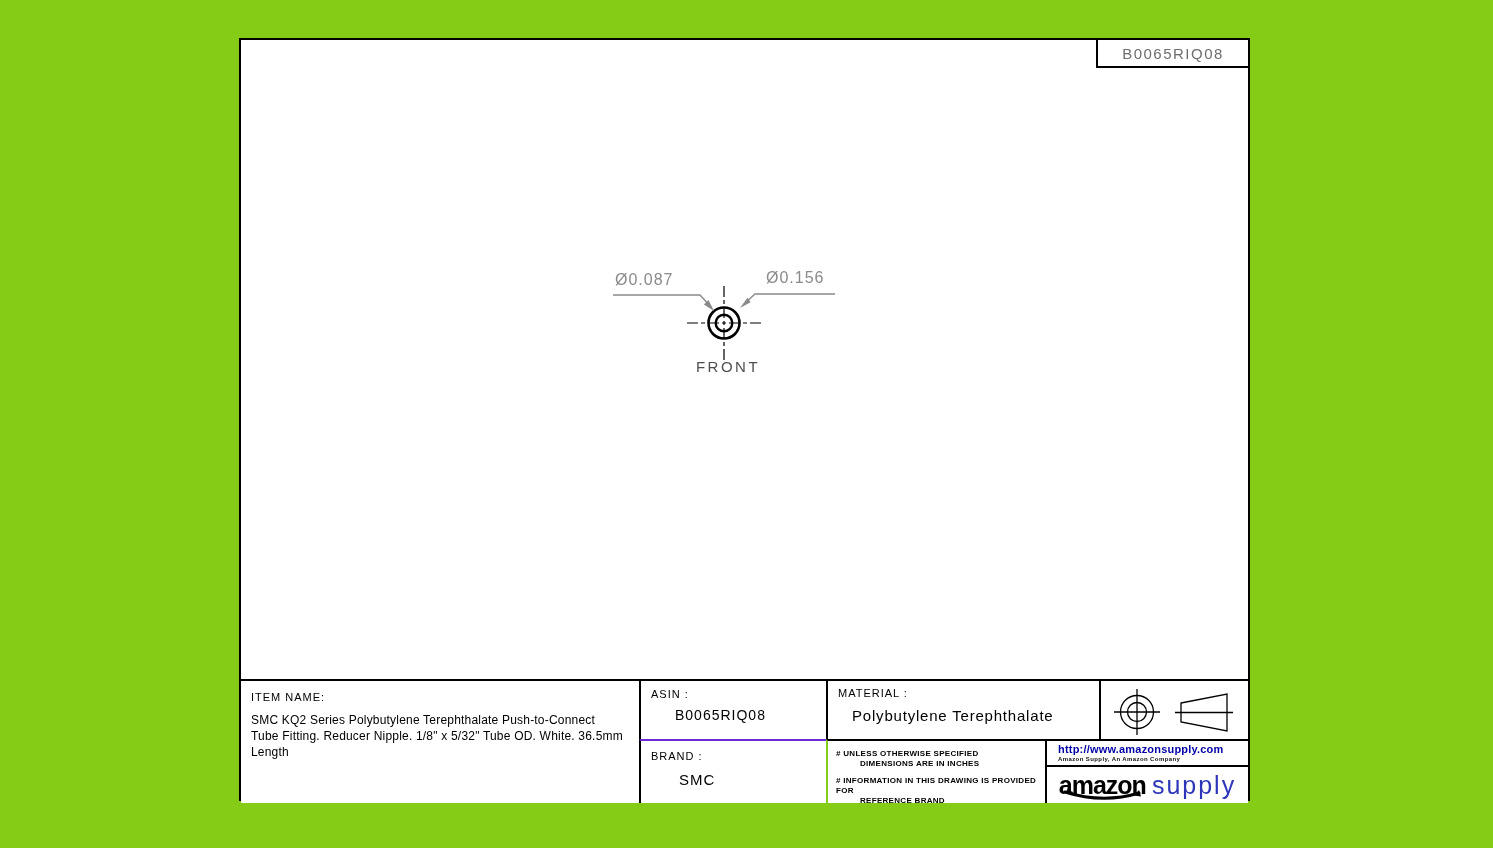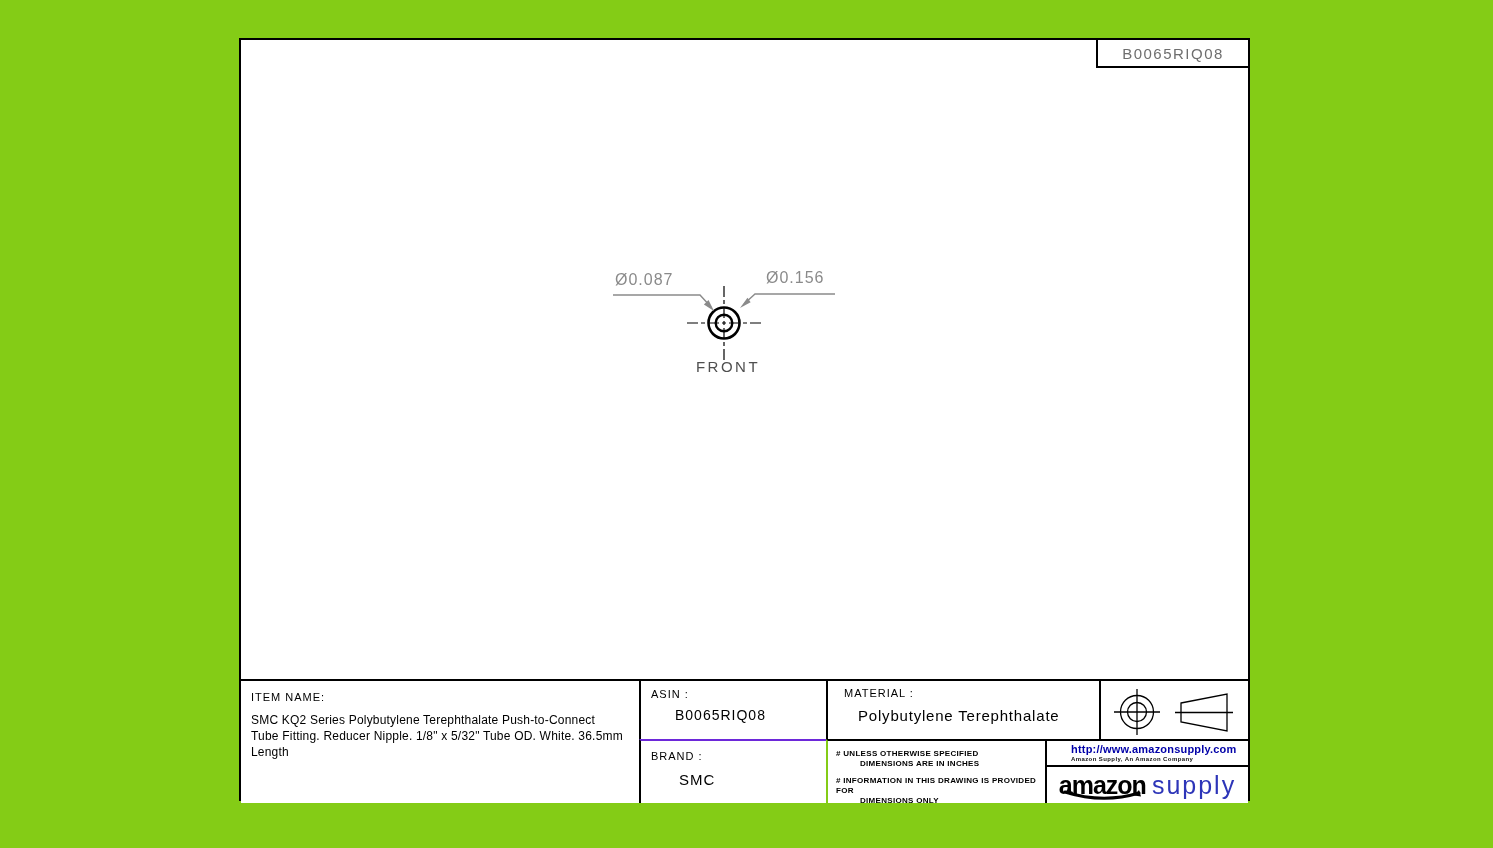--- a/index.html
+++ b/index.html
@@ -23,24 +23,24 @@
   .dim-left  { left:374px; top:231px; }
   .dim-right { left:525px; top:229px; }
   .front-label { position:absolute; left:432px; top:318px; width:110px; text-align:center;
                  font-size:15px; letter-spacing:2.5px; color:#4f4f4f; }
 
   
   .tb-cell { position:absolute; background:#fff; }
   .cell-itemname { left:0; top:639px; width:398px; height:124px; border-top:2px solid #000; padding:10px 10px 0 10px; }
   .cell-asin     { left:398px; top:639px; width:187px; height:60px; border-top:2px solid #000; border-left:2px solid #000; padding:7px 8px 0 10px; }
   .cell-brand    { left:398px; top:699px; width:187px; height:64px; border-top:2px solid #6d28d9; border-left:2px solid #000; padding:9px 8px 0 10px; }
-  .cell-material { left:585px; top:639px; width:273px; height:60px; border-top:2px solid #000; border-left:2px solid #000; padding:6px 8px 0 16px; }
+  .cell-material { left:585px; top:639px; width:273px; height:60px; border-top:2px solid #000; border-left:2px solid #000; padding:6px 8px 0 10px; }
   .cell-notes    { left:585px; top:699px; width:219px; height:64px; border-top:2px solid #000; border-left:2px solid #84cc16; padding:8px 4px 0 8px; }
   .cell-proj     { left:858px; top:639px; width:149px; height:60px; border-top:2px solid #000; border-left:2px solid #000; }
-  .cell-url      { left:804px; top:699px; width:203px; height:26px; border-top:2px solid #000; border-left:2px solid #000; padding:2px 0 0 24px; }
+  .cell-url      { left:804px; top:699px; width:203px; height:26px; border-top:2px solid #000; border-left:2px solid #000; padding:2px 0 0 11px; }
   .cell-logo     { left:804px; top:725px; width:203px; height:38px; border-top:2px solid #000; border-left:2px solid #000;
                    display:flex; align-items:center; justify-content:center; }
 
   .tb-label { font-size:11px; letter-spacing:1px; color:#000; }
   .itemname-text { margin-top:9px; font-size:12px; line-height:16px; letter-spacing:0.2px; max-width:372px; }
   .asin-value  { margin:7px 0 0 24px; font-size:14px; letter-spacing:1px; }
   .brand-value { margin:9px 0 0 28px; font-size:15px; letter-spacing:1px; }
   .material-value { margin:8px 0 0 14px; font-size:15px; letter-spacing:0.8px; }
 
   .note { font-size:8px; font-weight:bold; letter-spacing:0.3px; line-height:10px; margin-bottom:7px; }
@@ -102,21 +102,21 @@
       <div class="material-value">Polybutylene Terephthalate</div>
     </div>
 
     <div class="tb-cell cell-notes">
       <div class="note">
         <div># UNLESS OTHERWISE SPECIFIED</div>
         <div class="l2">DIMENSIONS ARE IN INCHES</div>
       </div>
       <div class="note">
         <div># INFORMATION IN THIS DRAWING IS PROVIDED FOR</div>
-        <div class="l2">DIMENSIONS ONLY</div>
+        <div class="l2">REFERENCE BRAND</div>
       </div>
     </div>
 
     <div class="tb-cell cell-proj">
       <svg viewBox="0 0 149 58" width="149" height="58">
         <circle cx="36" cy="31" r="16.5" fill="none" stroke="#000" stroke-width="1.3"></circle>
         <circle cx="36" cy="31" r="9.5" fill="none" stroke="#000" stroke-width="1.3"></circle>
         <line x1="13" y1="31" x2="59" y2="31" stroke="#000" stroke-width="1.3"></line>
         <line x1="36" y1="8" x2="36" y2="54" stroke="#000" stroke-width="1.3"></line>
         <polygon points="80,22 126,13 126,50 80,41" fill="none" stroke="#000" stroke-width="1.3"></polygon>

